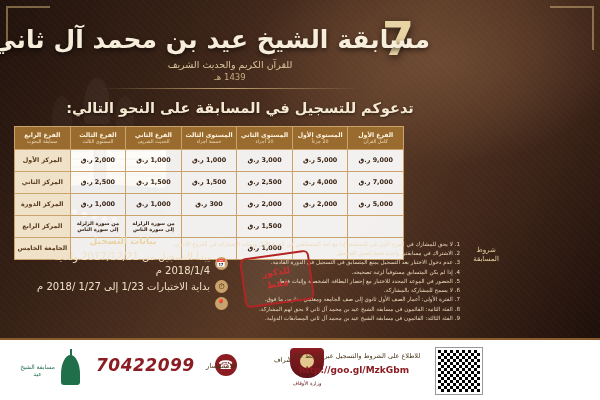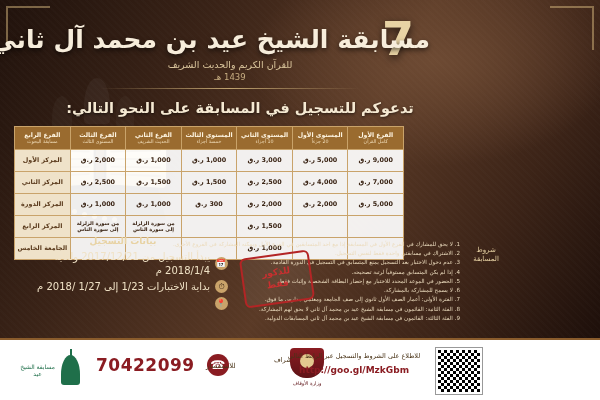--- a/index.html
+++ b/index.html
@@ -285,22 +285,23 @@
     left: 0; bottom: 0;
     width: 600px; height: 60px;
     background: #ffffff;
     border-top: 2px solid #8a5c2c;
   }
   .phone-box {
     position: absolute;
     left: 96px; top: 14px;
     display: flex;
     align-items: center;
-    gap: 12px;
+    gap: 20px;
     direction: ltr;
+    font-style: italic;
   }
   .phone-num {
     font-size: 17px;
     font-weight: bold;
     color: #8a1c22;
     letter-spacing: .5px;
   }
   .phone-ico {
     width: 22px; height: 22px;
     border-radius: 50%;

